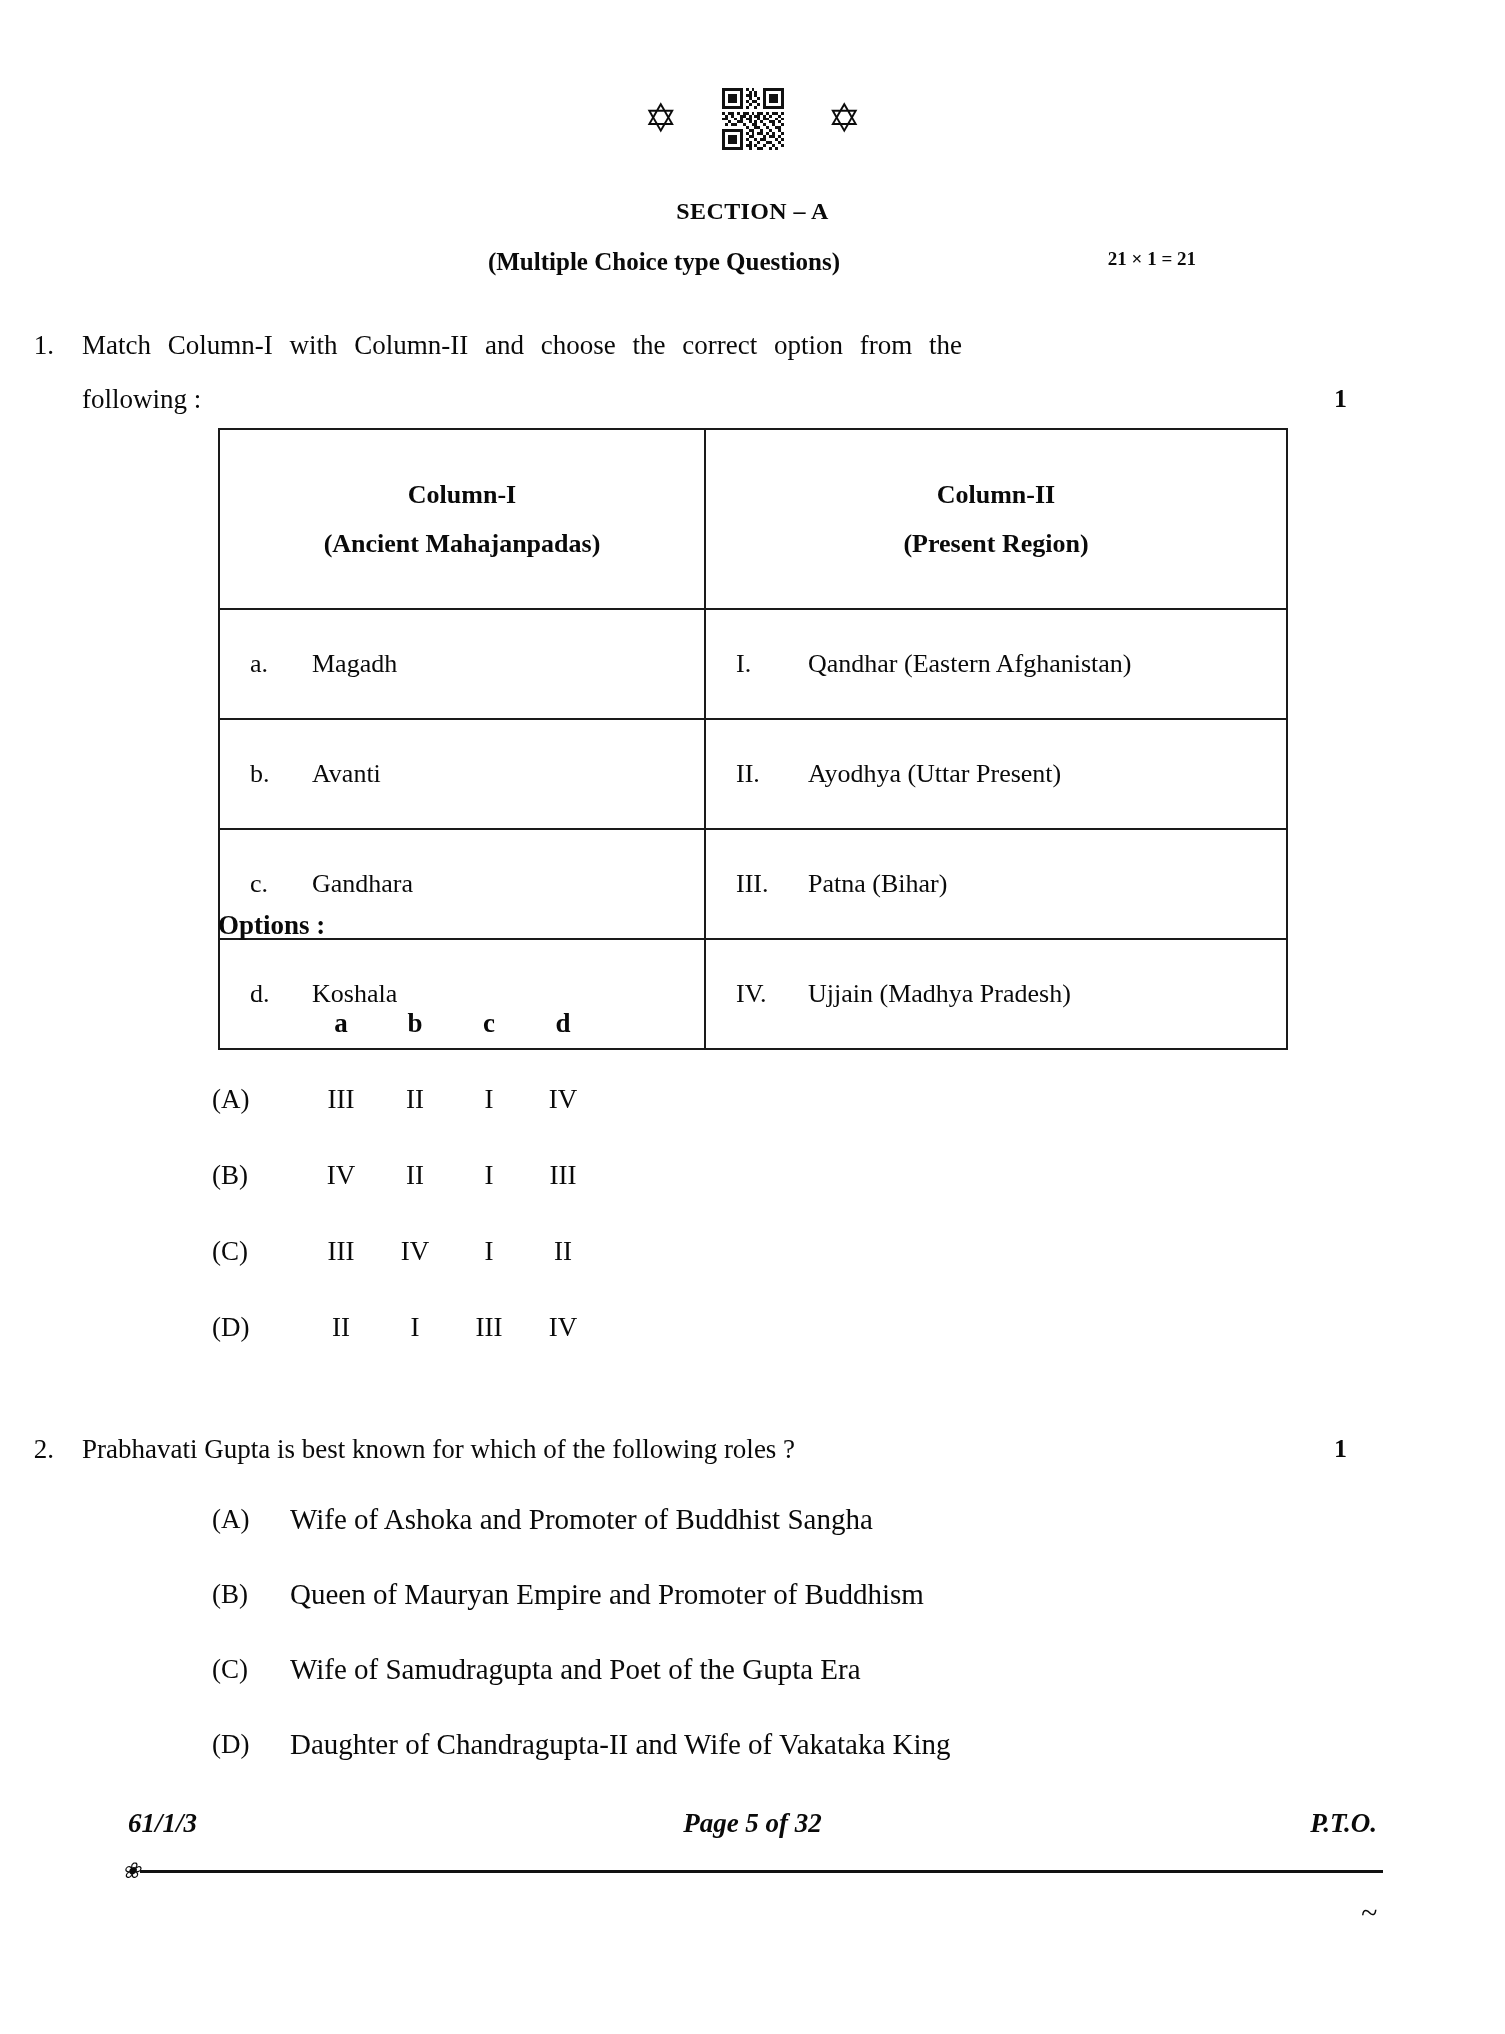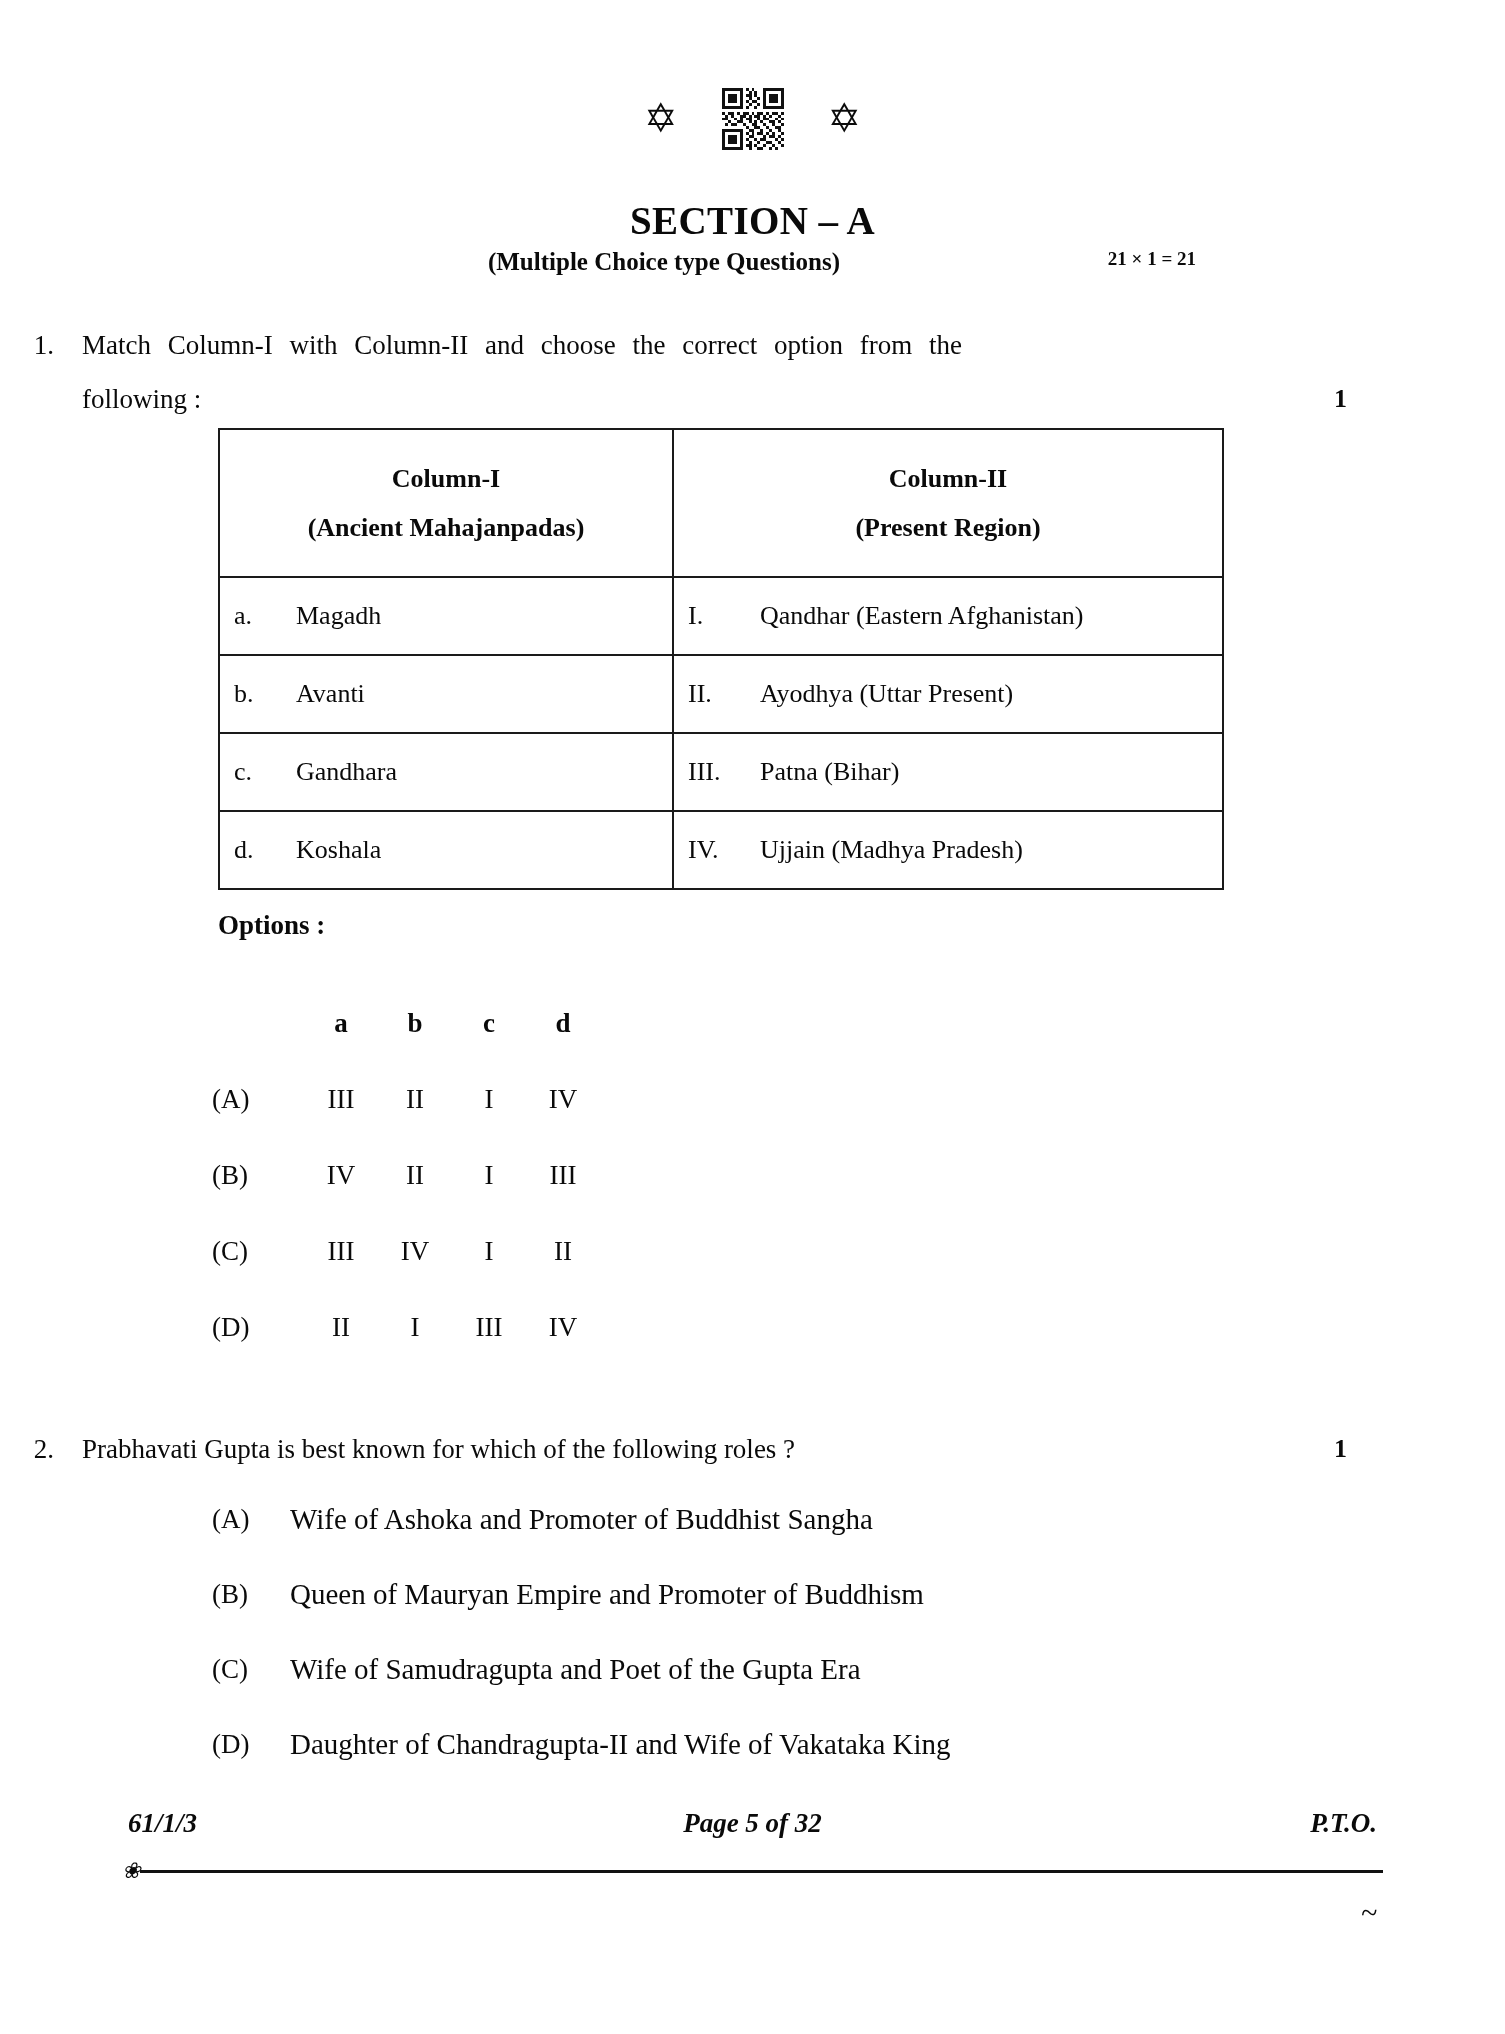--- a/index.html
+++ b/index.html
@@ -41,21 +41,21 @@
     height: 62px;
     display: block;
   }
 
   .section-title {
     position: absolute;
     top: 198px;
     left: 0;
     width: 1505px;
     text-align: center;
-    font-size: 39px;
+    font-size: 24px;
     font-weight: bold;
     letter-spacing: 0.4px;
   }
   .section-subtitle-row {
     position: absolute;
     top: 248px;
     left: 0;
     width: 1328px;
   }
   .section-subtitle {
@@ -114,21 +114,21 @@
   .match-table {
     position: absolute;
     left: 218px;
     top: 428px;
     width: 1000px;
     border-collapse: collapse;
     table-layout: fixed;
   }
   .match-table td, .match-table th {
     border: 2px solid #1a1a1a;
-    padding: 0;
+    padding: 16px;
     vertical-align: middle;
   }
   .match-table th {
     height: 146px;
     font-size: 26px;
     font-weight: bold;
     text-align: center;
     line-height: 1.9;
   }
   .col-1 { width: 452px; }

